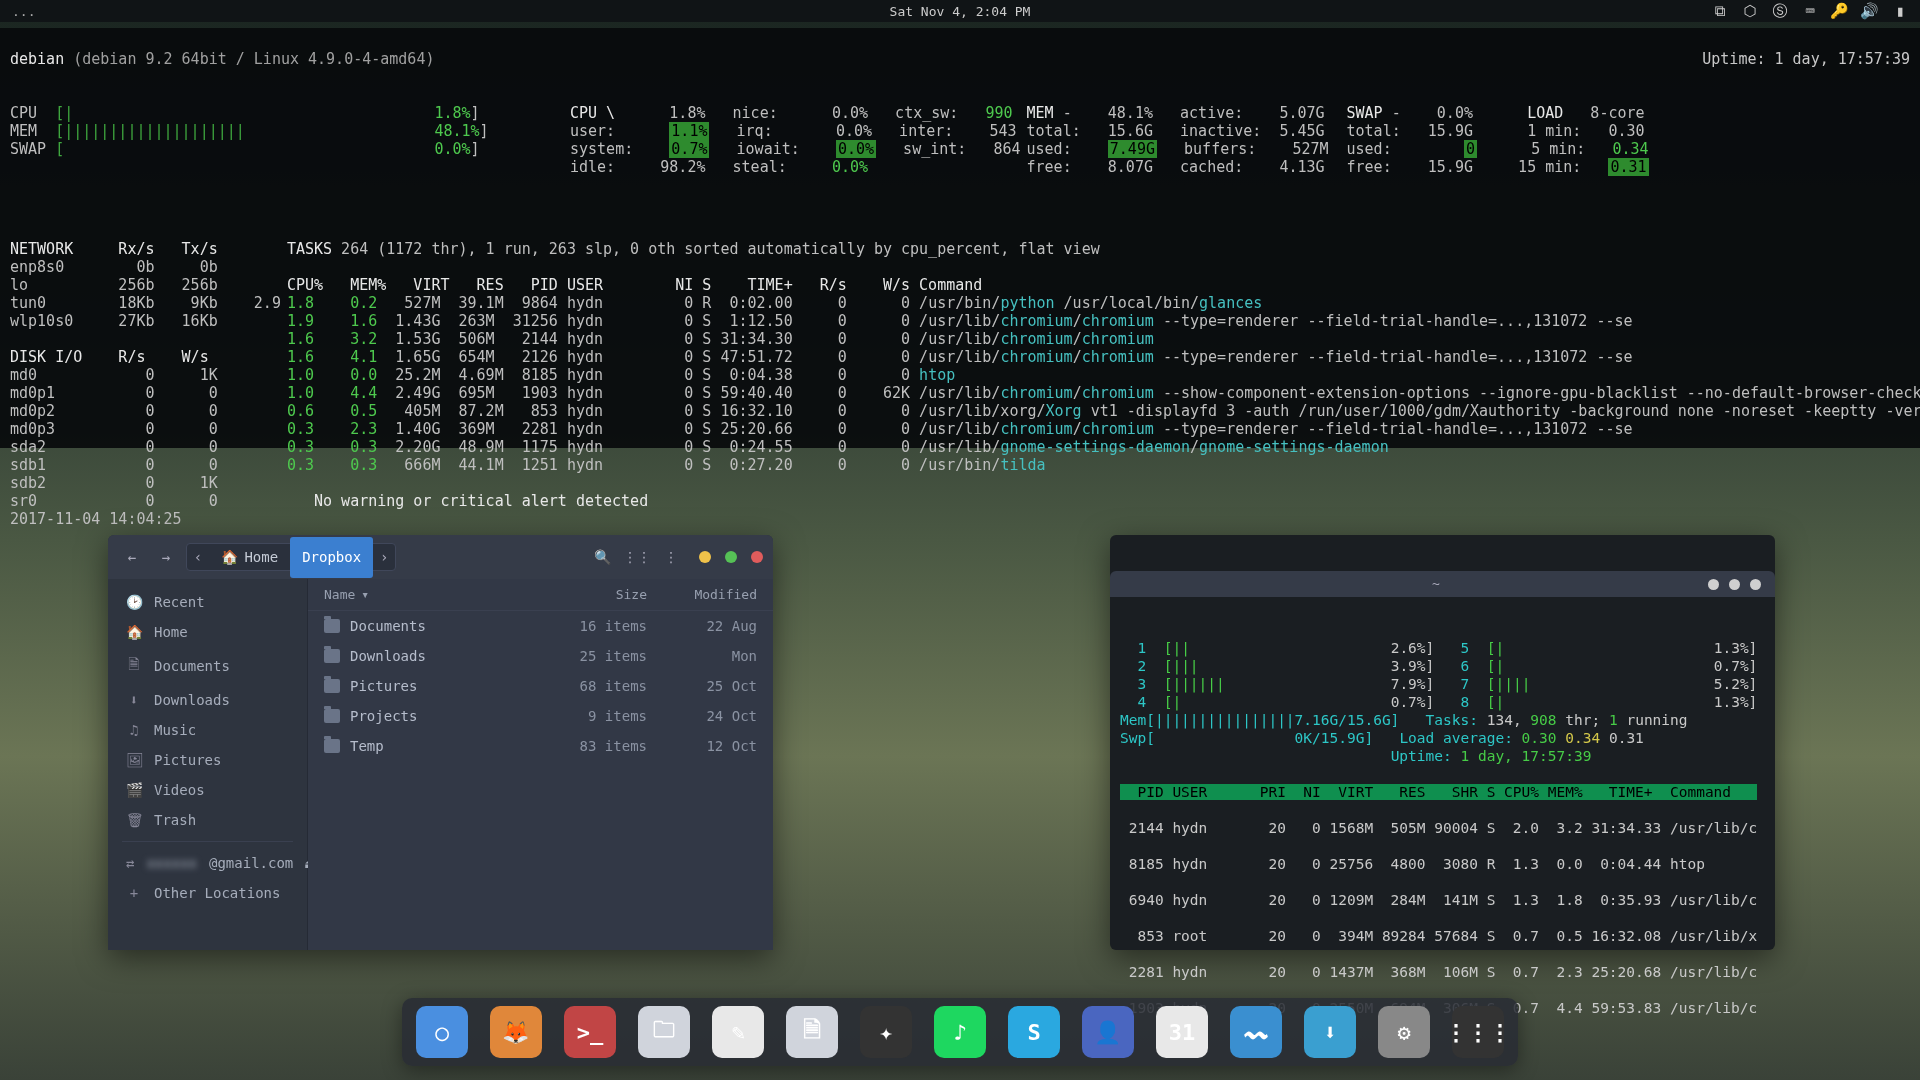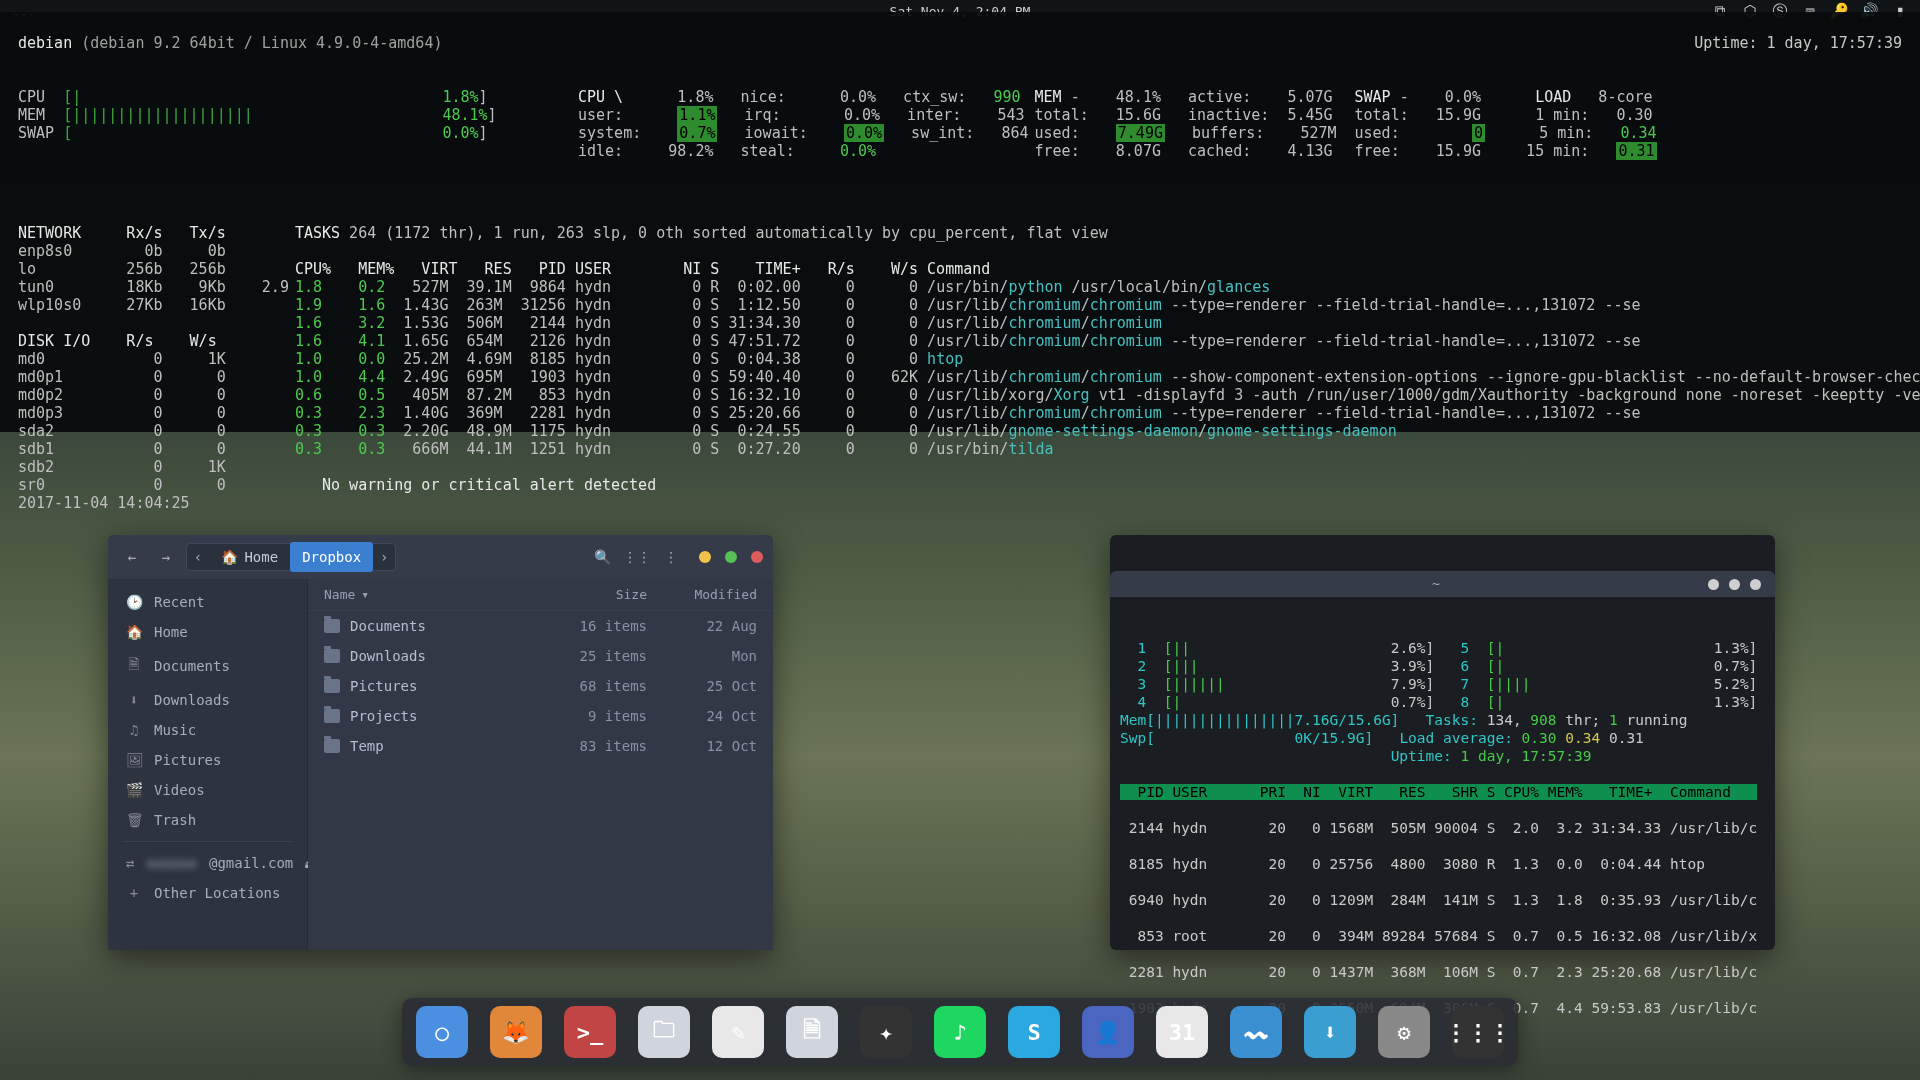--- a/index.html
+++ b/index.html
@@ -16,23 +16,23 @@
   background: rgba(15,18,22,.92); color: #ccc; font-size: 13px;
   display: flex; align-items: center; padding: 0 12px;
 }
 .topbar .dots { color: #aaa; }
 .topbar .clock { position: absolute; left: 50%; transform: translateX(-50%); font-weight: normal; }
 .topbar .tray { margin-left: auto; display: flex; gap: 14px; align-items: center; }
 .tray-icon { width: 16px; height: 16px; display: inline-flex; align-items: center; justify-content: center; color: #ccc; font-size: 15px; }
 
 
 .glances {
-  position: absolute; top: 12px; left: 0; right: 0; height: 420px;
+  position: absolute; top: 28px; left: 0; right: 0; height: 420px;
   background: rgba(8,10,12,.92); color: #bfbfbf;
-  font-size: 15px; line-height: 18px; padding: 4px 18px;
+  font-size: 15px; line-height: 18px; padding: 4px 10px;
   white-space: pre; font-family: "DejaVu Sans Mono", monospace;
 }
 .g-dim  { color: #a0a0a0; }
 .g-wht  { color: #e8e8e8; }
 .g-grn  { color: #4ec94e; }
 .g-bgrn { background: #2e8b2e; color: #000; padding: 0 2px; }
 .g-cyan { color: #46c0c0; }
 .g-bar  { color: #3fa83f; }
 .g-row td { padding: 0 6px 0 0; vertical-align: top; }
 
@@ -42,21 +42,21 @@
   background: #2e343f; border-radius: 6px; box-shadow: 0 8px 30px rgba(0,0,0,.5);
   color: #c5cbd6; font-size: 14px; display: flex; flex-direction: column;
 }
 .files-header {
   height: 44px; background: #353b48; border-radius: 6px 6px 0 0;
   display: flex; align-items: center; padding: 0 10px; gap: 6px;
 }
 .hbtn { width: 28px; height: 28px; border-radius: 4px; display: inline-flex; align-items: center; justify-content: center; color: #aab; }
 .pathbox { background: #2a303c; border: 1px solid #40475a; border-radius: 4px; display: flex; align-items: center; height: 28px; }
 .pathseg { padding: 0 12px; display: inline-flex; align-items: center; gap: 6px; }
-.pathseg.active { background: #3b7fd0; color: #fff; border-radius: 3px; height: 30px; }
+.pathseg.active { background: #3b7fd0; color: #fff; border-radius: 3px; height: 41px; }
 .files-header .spacer { flex: 1; }
 .wbtn { width: 12px; height: 12px; border-radius: 50%; margin-left: 8px; }
 .wbtn.y { background: #f0c24a; } .wbtn.g { background: #56c156; } .wbtn.r { background: #e05c5c; }
 
 .files-body { display: flex; flex: 1; }
 .sidebar { width: 200px; background: #2e343f; padding: 8px 0; border-right: 1px solid #252a35; }
 .sb-item { padding: 7px 18px; display: flex; align-items: center; gap: 12px; color: #a6adbb; font-size: 14px; }
 .sb-item .ico { width: 16px; text-align: center; color: #889; }
 .sb-sep { height: 1px; background: #3a4050; margin: 6px 14px; }
 

